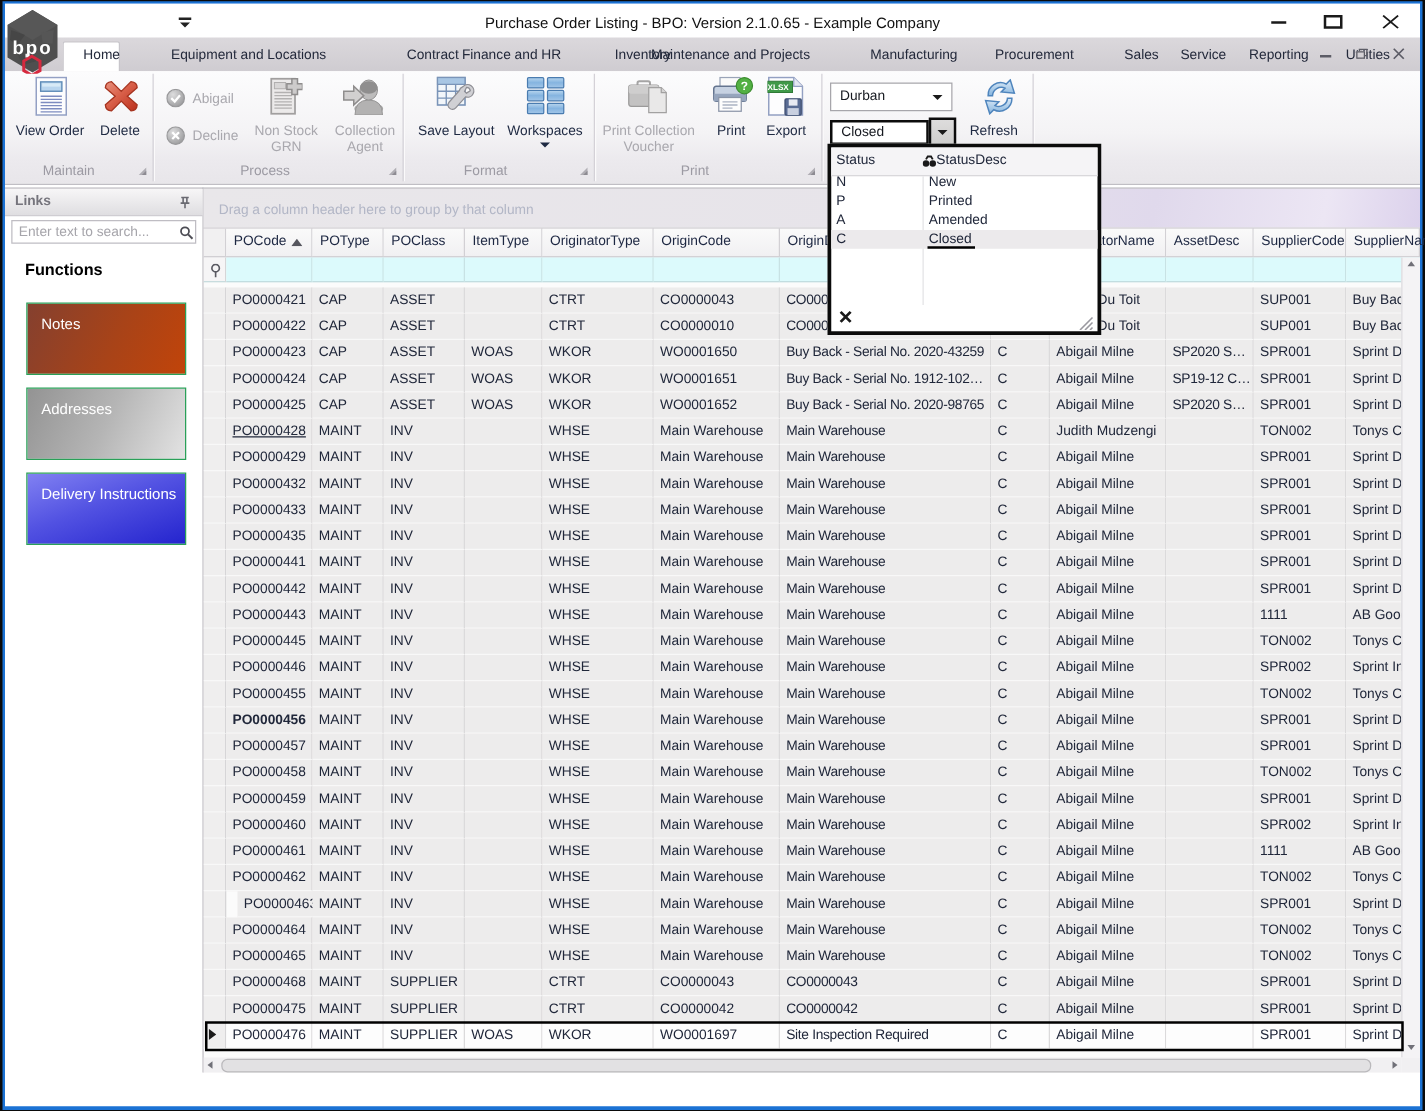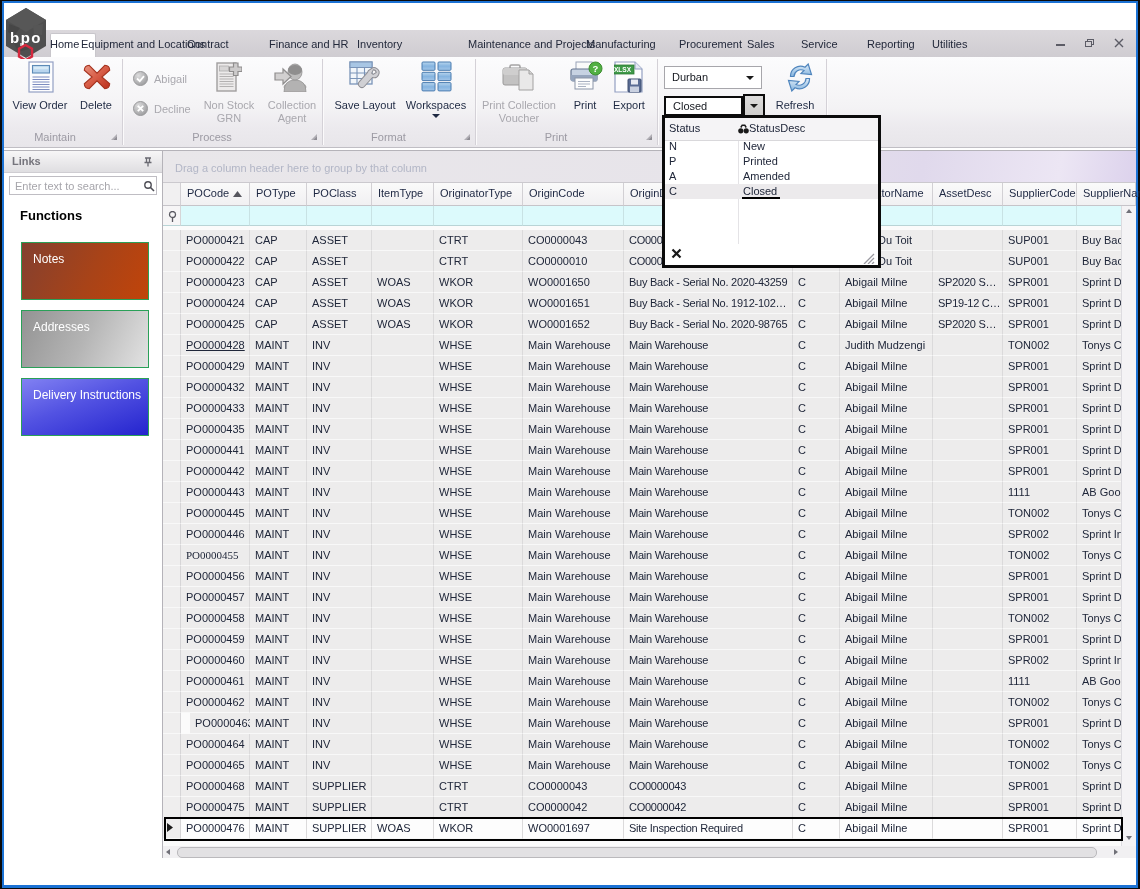--- a/index.html
+++ b/index.html
@@ -5,21 +5,21 @@
 body{font-family:"Liberation Sans",sans-serif;background:#0a0a0a;position:relative}
 #frame{position:absolute;left:0;top:0;width:1140px;height:889px;background:#0a0a0a}
 #inner{position:absolute;left:2px;top:1px;right:2px;bottom:1px;background:#1b72d4}
 #client{position:absolute;left:2px;top:2px;right:2px;bottom:3px;background:#fff}
 .abs{position:absolute}
 
 #titlebar{left:0;top:0;width:1132px;height:27px;background:#fff}
 #title{width:100%;text-align:center;top:8px;font-size:12px;color:#111;}
 
 #tabstrip{left:0;top:27px;width:1132px;height:27px;background:linear-gradient(#dbd8dc,#cfccd1)}
-.tab{top:5px;height:22px;font-size:11px;color:#23293b;text-align:left}
+.tab{top:5px;height:22px;font-size:11px;color:#23293b;text-align:right}
 #hometab{left:46px;top:3px;width:46px;height:24px;background:#fff;border:1px solid #c8c6cb;border-bottom:none;border-radius:2px 2px 0 0}
 
 #ribbon{left:0;top:54px;width:1132px;height:91px;background:linear-gradient(#fcfcfd 0%,#f4f3f5 55%,#eceaee 78%,#e8e6ea 100%);border-bottom:1px solid #c0bec4}
 .gsep{top:2px;height:86px;width:1px;background:#d4d1d7;box-shadow:1px 0 0 #fbfafb}
 .gcap{top:74px;font-size:11px;color:#9c9aa3;text-align:center}
 .glauncher{top:76px;width:8px;height:8px}
 .rlabel{font-size:11px;color:#1e2942;text-align:center;white-space:nowrap}
 .rlabel.dis{color:#a9a8ae}
 .smalllabel{font-size:11px;color:#a9a8ae;white-space:nowrap}
 
@@ -67,20 +67,30 @@
 
 #popup{left:658px;top:112px;width:219px;height:153px;background:#fff;border:3px solid #0b0b0b;z-index:50}
 #popup .phead{position:absolute;left:0;top:0;width:213px;height:23px;background:#f5f4f6;border-bottom:1px solid #d9d8db;font-size:11px;color:#20273a}
 #popup .pcol{position:absolute;left:73px;width:1px;background:#e4e3e6}
 .prow{position:absolute;left:0;width:213px;height:15px;font-size:11px;color:#20273a}
 </style></head>
 <body>
 <div id="frame">
     <div id="inner">
       <div id="client">
+<div class="abs" id="titlebar">
+  <div class="abs" id="title">Purchase Order Listing - BPO: Version 2.1.0.65 - Example Company</div>
+  <div class="abs" style="left:1013px;top:14px;width:12px;height:2px;background:#1a1a1a"></div>
+  <div class="abs" style="left:1055px;top:9px;width:15px;height:11px;border:2px solid #1a1a1a"></div>
+  <svg class="abs" style="left:1101px;top:9px" width="15" height="11">
+            <path d="M1.5 0.5 L13.5 10.5 M13.5 0.5 L1.5 10.5" stroke="#1a1a1a" stroke-width="1.5"></path>
+          </svg>
+  <div class="abs" style="left:139px;top:11px;width:10px;height:2px;background:#222"></div>
+  <div class="abs dArrow" style="left:140px;top:15px;border-left-width:4px;border-right-width:4px;border-top-width:4px;border-top-color:#222"></div>
+</div>
 <div class="abs" id="tabstrip">
   <div class="abs" id="hometab"></div>
   <div class="abs tab" style="left:46px;width:46px;top:8px">Home</div>
   <div class="abs tab" style="left:77px;width:180px;top:8px">Equipment and Locations</div>
 <div class="abs tab" style="left:183px;width:180px;top:8px">Contract</div>
 <div class="abs tab" style="left:265px;width:180px;top:8px">Finance and HR</div>
 <div class="abs tab" style="left:353px;width:180px;top:8px">Inventory</div>
 <div class="abs tab" style="left:464px;width:180px;top:8px">Maintenance and Projects</div>
 <div class="abs tab" style="left:582px;width:180px;top:8px">Manufacturing</div>
 <div class="abs tab" style="left:675px;width:180px;top:8px">Procurement</div>
@@ -558,36 +568,36 @@
               <div class="dcell" style="left:360px;width:101px;">Main Warehouse</div>
               <div class="dcell tight ell" style="left:461px;width:169px;">Main Warehouse</div>
               <div class="dcell" style="left:630px;width:47px;">C</div>
               <div class="dcell" style="left:677px;width:93px;">Abigail Milne</div>
               <div class="dcell tight ell" style="left:770px;width:70px;"></div>
               <div class="dcell" style="left:840px;width:74px;">SPR002</div>
               <div class="dcell" style="left:914px;width:59px;">Sprint International</div>
             </div>
 <div class="drow">
               <div class="dcell ind" style="left:0px;width:18px;"></div>
-              <div class="dcell" style="left:18px;width:69px;font-family:Liberation Serif, serif;">PO0000455</div>
+              <div class="dcell" style="left:18px;width:69px;">PO0000455</div>
               <div class="dcell" style="left:87px;width:57px;">MAINT</div>
               <div class="dcell" style="left:144px;width:65px;">INV</div>
               <div class="dcell" style="left:209px;width:62px;"></div>
               <div class="dcell" style="left:271px;width:89px;">WHSE</div>
               <div class="dcell" style="left:360px;width:101px;">Main Warehouse</div>
               <div class="dcell tight ell" style="left:461px;width:169px;">Main Warehouse</div>
               <div class="dcell" style="left:630px;width:47px;">C</div>
               <div class="dcell" style="left:677px;width:93px;">Abigail Milne</div>
               <div class="dcell tight ell" style="left:770px;width:70px;"></div>
               <div class="dcell" style="left:840px;width:74px;">TON002</div>
               <div class="dcell" style="left:914px;width:59px;">Tonys Computers</div>
             </div>
 <div class="drow">
               <div class="dcell ind" style="left:0px;width:18px;"></div>
-              <div class="dcell" style="left:18px;width:69px;">PO0000456</div>
+              <div class="dcell" style="left:18px;width:69px;font-weight:bold;">PO0000456</div>
               <div class="dcell" style="left:87px;width:57px;">MAINT</div>
               <div class="dcell" style="left:144px;width:65px;">INV</div>
               <div class="dcell" style="left:209px;width:62px;"></div>
               <div class="dcell" style="left:271px;width:89px;">WHSE</div>
               <div class="dcell" style="left:360px;width:101px;">Main Warehouse</div>
               <div class="dcell tight ell" style="left:461px;width:169px;">Main Warehouse</div>
               <div class="dcell" style="left:630px;width:47px;">C</div>
               <div class="dcell" style="left:677px;width:93px;">Abigail Milne</div>
               <div class="dcell tight ell" style="left:770px;width:70px;"></div>
               <div class="dcell" style="left:840px;width:74px;">SPR001</div>

